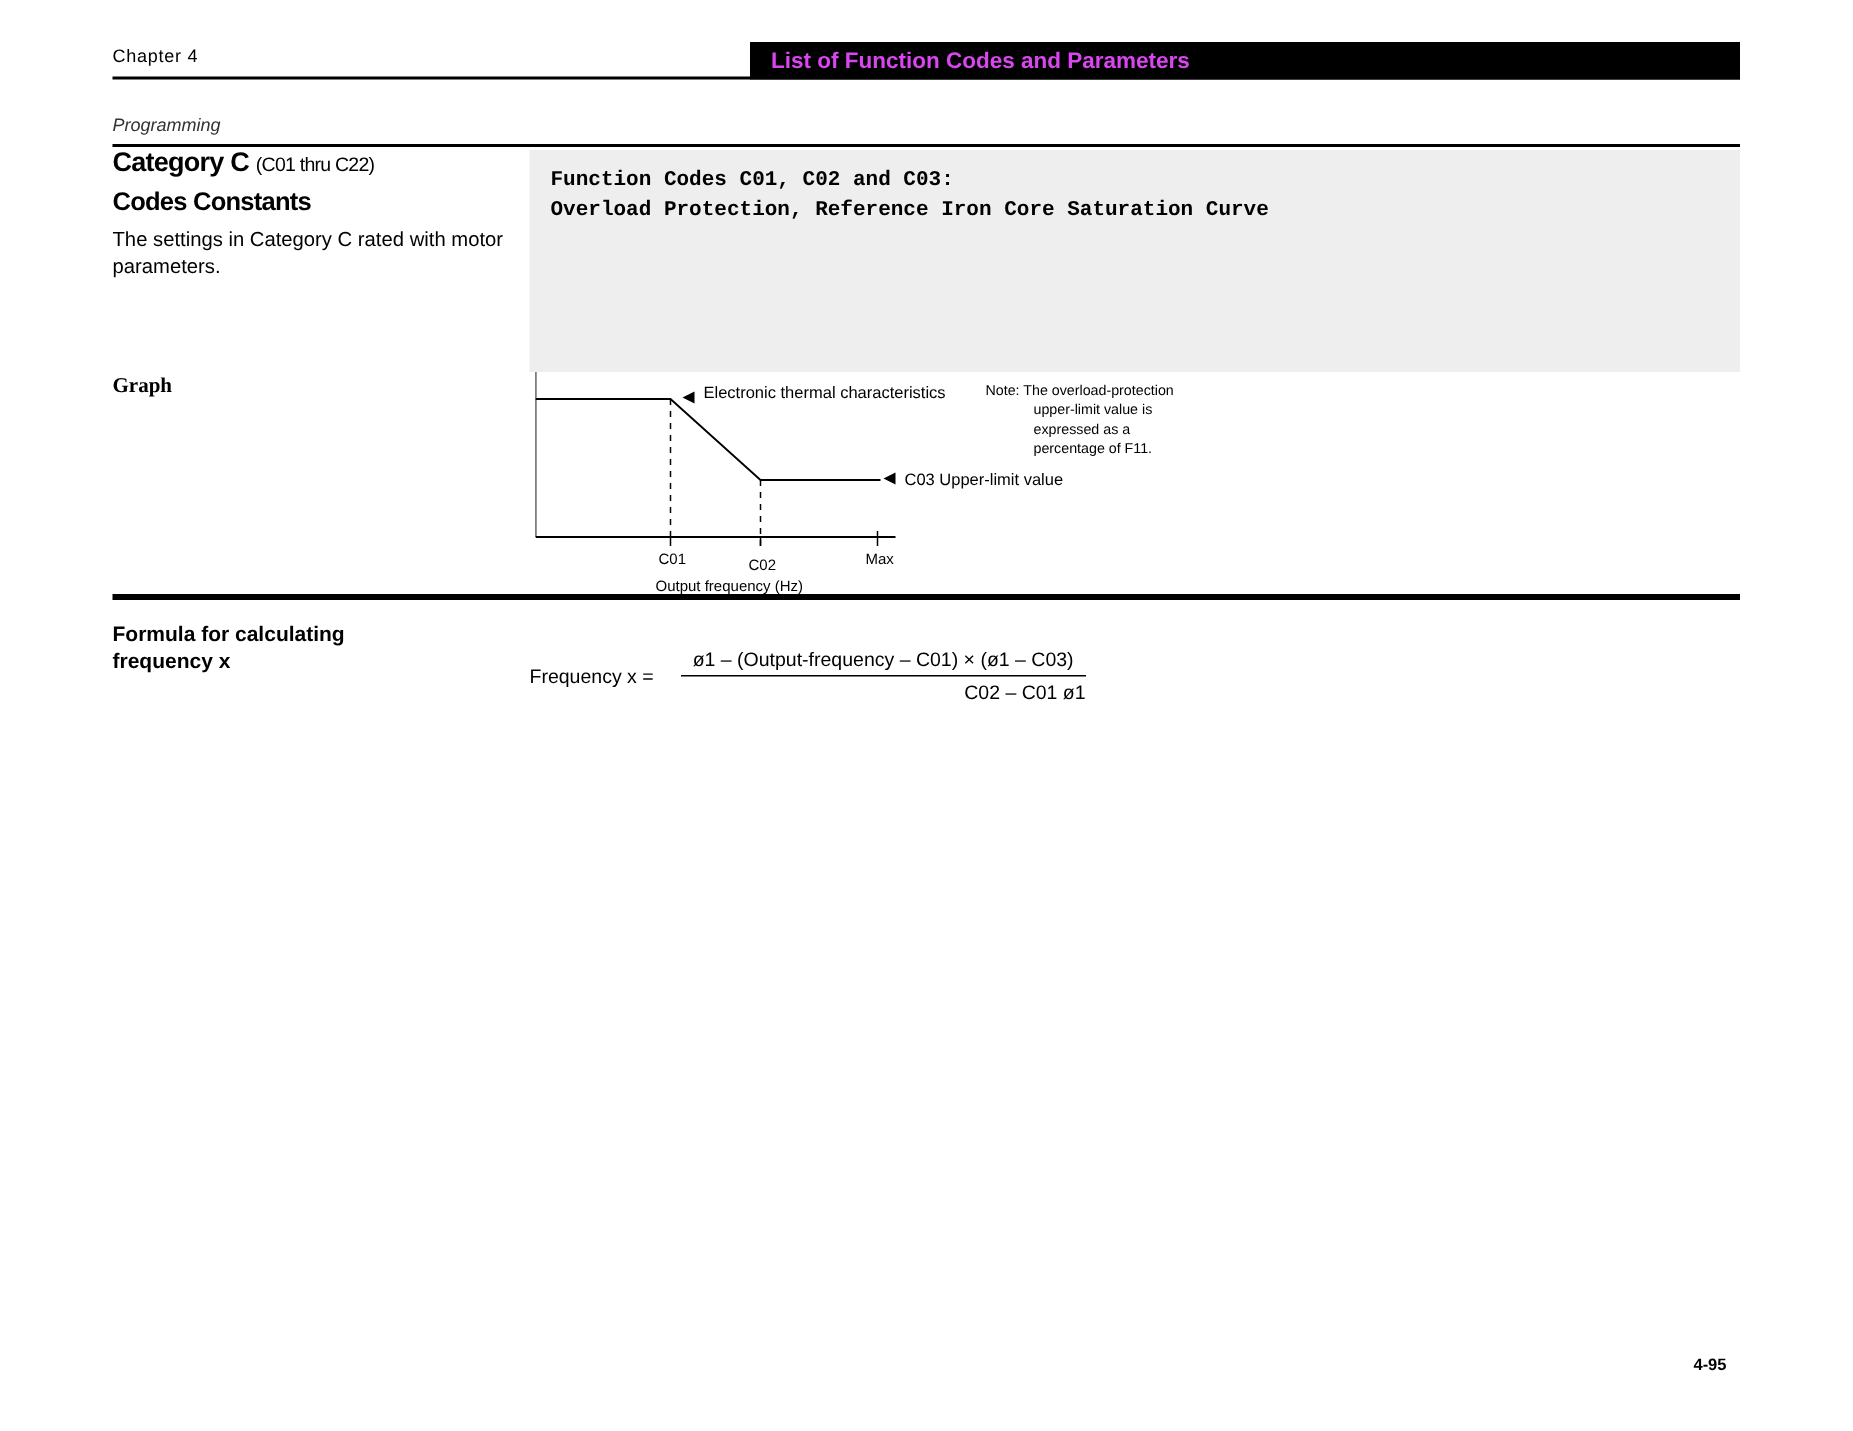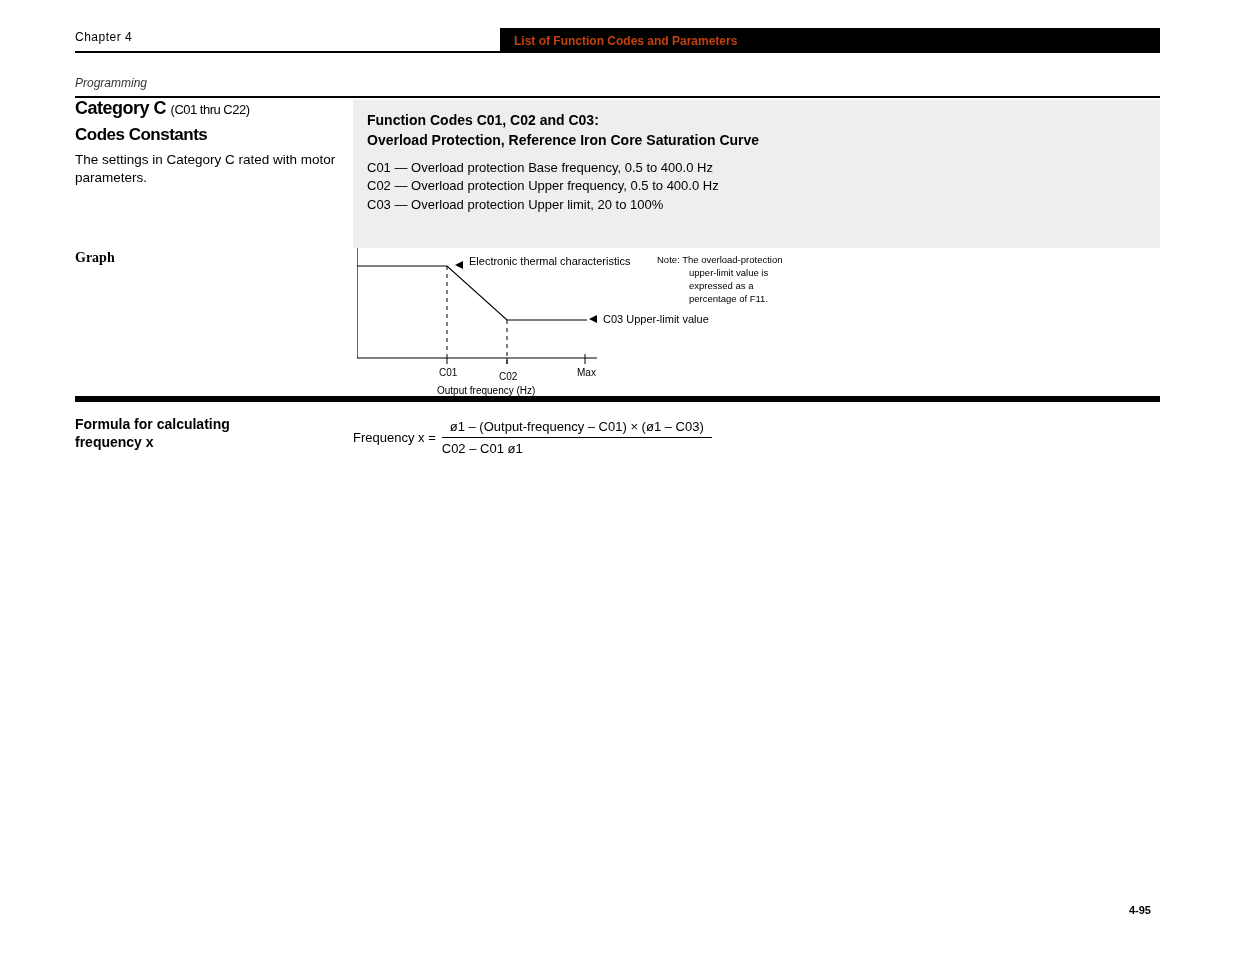--- a/index.html
+++ b/index.html
@@ -25,48 +25,48 @@
       justify-content: space-between;
       align-items: flex-start;
       padding-top: 2px;
       flex-direction: column;
     }
     .header-left .chapter { font-size: 12px; letter-spacing: 0.5px; }
     .header-left .title { font-size: 12px; font-style: italic; color: #333; text-align: right; margin-top: 32px; }
     .header-rule { position: absolute; top: 23px; left: 0; right: 0; height: 2px; background: #000; }
     .blackbar {
       position: absolute; top: 0; left: 425px; right: 0; height: 25px;
-      background: #000; color: #c2410c;
+      background: #000; color: #d946ef;
       display: flex; align-items: center;
       padding-left: 14px;
-      font-size: 12px; font-weight: bold;
+      font-size: 15px; font-weight: bold;
     }
     
     .cat-block { position: absolute; top: 68px; left: 0; right: 0; border-top: 2px solid #000; }
     .cat-col { width: 278px; }
     .cat-name { font-size: 18px; font-weight: bold; margin-bottom: 6px; letter-spacing: -0.5px; }
     .desc-txt { font-size: 13.5px; line-height: 1.35; }
     .desc-box {
       position: absolute; top: 2px; left: 278px; right: 0; height: 148px;
       background: #eeeeee; padding: 10px 14px;
-      font-size: 14px; font-weight: bold; line-height: 1.45;
+      font-size: 14px; font-weight: bold; line-height: 1.45; font-family: Liberation Mono, monospace;
     }
     
     .graph-row { position: absolute; top: 220px; left: 0; right: 0; }
     .graph-label { position: absolute; left: 0; top: 2px; font-size: 14px; font-weight: bold; font-family: Liberation Serif, serif; }
     .graph-wrap { position: absolute; left: 262px; top: 0; margin-left: 20px; }
     .svg-legend { font-size: 11px; }
     .svg-axis-label { font-size: 10px; }
     .svg-annotation { font-size: 9.5px; }
     
-    .formula-row { position: absolute; top: 368px; left: 0; right: 0; border-top: 6px solid #000000; padding-top: 17px; }
+    .formula-row { position: absolute; top: 368px; left: 0; right: 0; border-top: 4px solid #000000; padding-top: 32px; }
     .formula-label { position: absolute; left: 0; top: 14px; font-size: 14px; font-weight: bold; white-space: pre-line; line-height: 1.25; }
     .formula-body { margin-left: 278px; padding-top: 0; }
     .formula-eq { display:flex; align-items:center; font-size: 13px; margin-bottom: 4px; }
-    .formula-frac { display:inline-flex; flex-direction:column; text-align:left; margin-left:6px;}
+    .formula-frac { display:inline-flex; flex-direction:column; text-align:right; margin-left:18px;}
     .formula-frac .num { padding: 0 8px 3px; border-bottom:1px solid #000; white-space:nowrap; }
     .formula-frac .den { padding-top: 3px; }
     .formula-note { font-size: 12px; margin-top: 6px; }
     
     .pgnum { position: absolute; right: 84px; bottom: 38px; font-size: 11px; font-weight:bold; color:#000; }
   </style>
 </head>
 <body>
 
 <div class="page">
@@ -83,25 +83,20 @@
       <div class="cat-name">
         <span>Category C</span>
         <span style="font-weight:normal;font-size:13px;">(C01 thru C22)</span>
       </div>
       <div class="cat-name" style="font-size:17px;">Codes Constants</div>
       <div class="desc-txt">The settings in Category C rated with motor parameters.</div>
     </div>
     <div class="desc-box">
       <div style="white-space:pre-line;margin-bottom:8px;">Function Codes C01, C02 and C03:
 Overload Protection, Reference Iron Core Saturation Curve</div>
-      <div style="font-weight:normal;font-size:13px;">
-        <div>C01 — Overload protection Base frequency, 0.5 to 400.0 Hz</div>
-        <div>C02 — Overload protection Upper frequency, 0.5 to 400.0 Hz</div>
-        <div>C03 — Overload protection Upper limit, 20 to 100%</div>
-      </div>
     </div>
   </div>
 
   <div class="graph-row">
     <div class="graph-label">Graph</div>
     <div class="graph-wrap">
       <svg width="560" height="150" viewBox="0 0 560 150">
 
         <line x1="0" y1="0" x2="0" y2="110" stroke="#000" stroke-width="1.2"></line>
         <line x1="0" y1="110" x2="240" y2="110" stroke="#000" stroke-width="1.2"></line>

